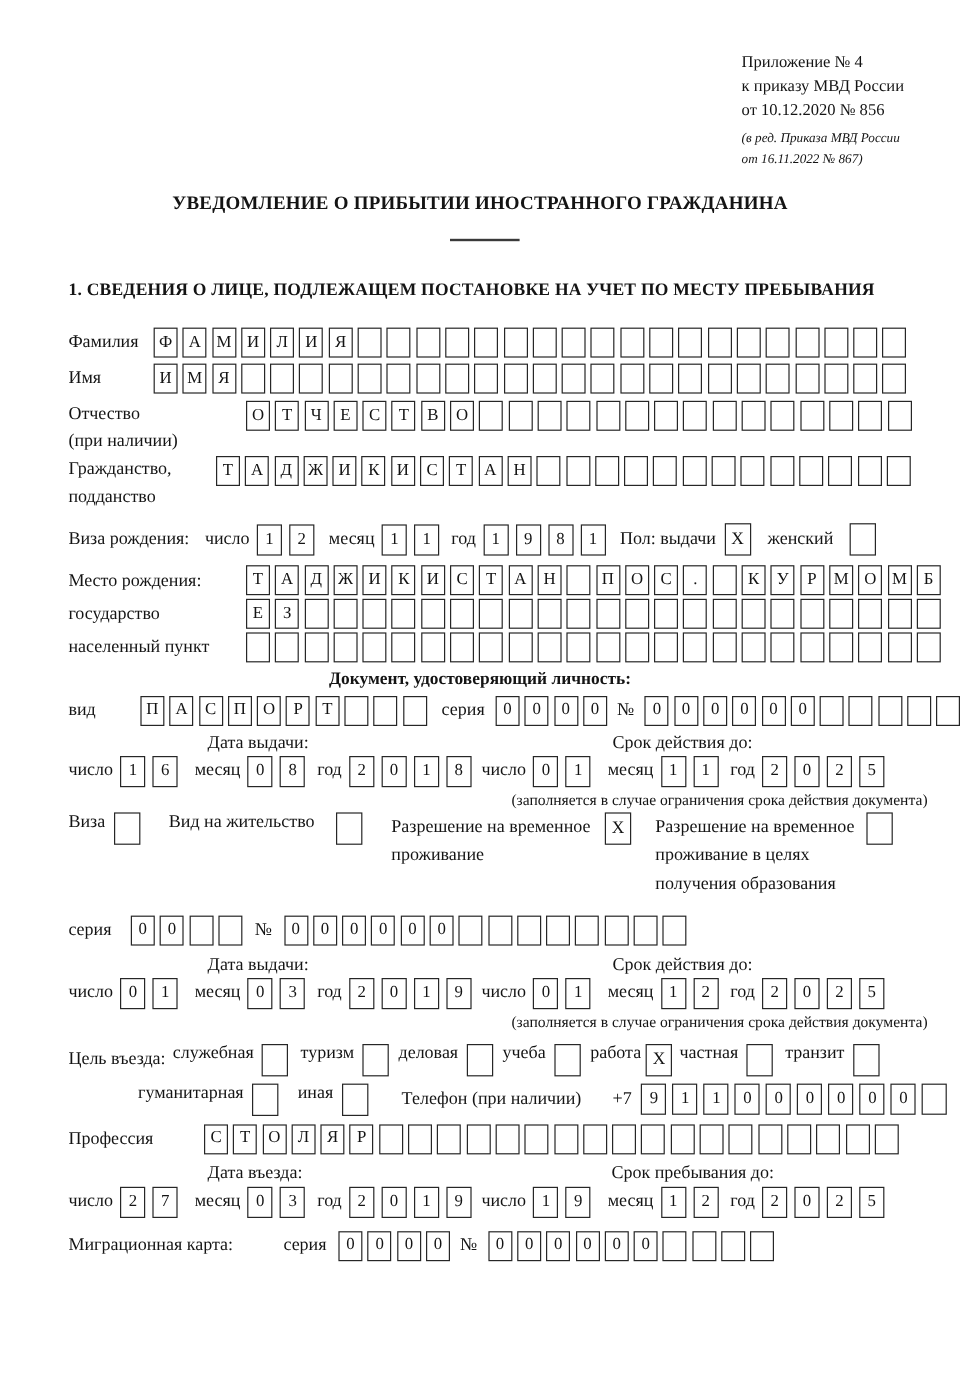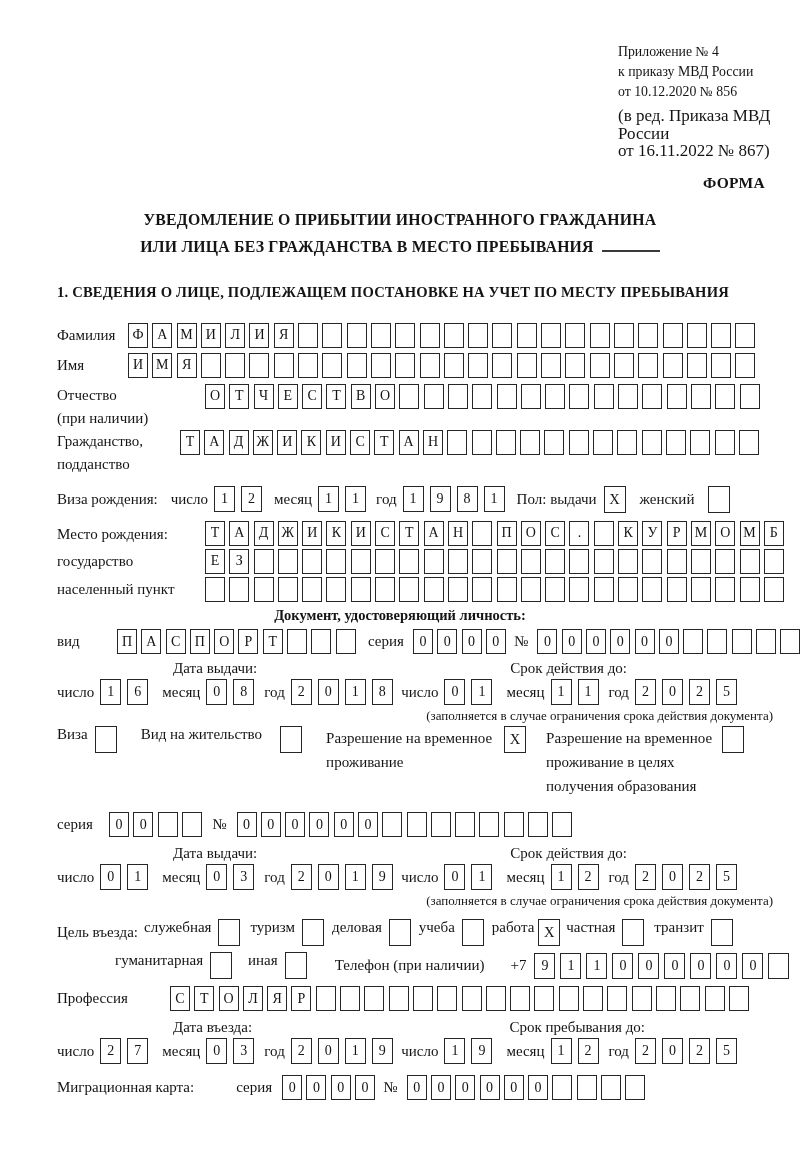--- a/index.html
+++ b/index.html
@@ -4,21 +4,21 @@
 <style>
   * { box-sizing: border-box; }
   html,body { margin:0; padding:0; background:#888; }
   .page {
     width:800px; height:1163px; margin:0 auto; background:#fff;
     font-family:"Liberation Serif","DejaVu Serif",serif; color:#141414;
     font-size:15px; padding:42px 15px 16px 57px; overflow:hidden; position:relative;
   }
   
   .appendix { margin-left:561px; font-size:13.8px; line-height:20px; }
-  .appendix .amend { font-size:17px; line-height:17.5px; }
+  .appendix .amend { font-size:11px; line-height:17.5px;font-style:italic; }
   .appendix .amend-first { margin-top:5px; }
   .forma { font-weight:700; text-align:right; padding-right:20px; margin-top:14px; font-size:15.5px; letter-spacing:.3px; }
   .title { text-align:center; font-weight:700; font-size:15.8px; line-height:27px; margin-top:14px; margin-right:42px; letter-spacing:.2px; }
   .title .blank { display:inline-block; width:58px; height:14px; border-bottom:2.4px solid #3a3a3a; margin-left:8px; }
   .sec { font-weight:700; font-size:14.6px; margin-top:24px; letter-spacing:.2px; }
   
   .row { display:flex; align-items:center; }
   .row.top { align-items:flex-start; }
   .lblcol { display:flex; flex-direction:column; flex:none; }
   .boxes { display:flex; flex:none; }
@@ -47,25 +47,24 @@
 <div class="page">
 
   <div class="appendix">
     <div>Приложение № 4</div>
     <div>к приказу МВД России</div>
     <div>от 10.12.2020 № 856</div>
     <div class="amend amend-first">(в ред. Приказа МВД России</div>
     <div class="amend">от 16.11.2022 № 867)</div>
   </div>
 
-  <div class="forma">ФОРМА</div>
 
   <div class="title">
     <div>УВЕДОМЛЕНИЕ О ПРИБЫТИИ ИНОСТРАННОГО ГРАЖДАНИНА</div>
-    <div><span>ИЛИ ЛИЦА БЕЗ ГРАЖДАНСТВА В МЕСТО ПРЕБЫВАНИЯ</span><span class="blank"></span></div>
+    <div><span class="blank"></span></div>
   </div>
 
   <div class="sec">1. СВЕДЕНИЯ О ЛИЦЕ, ПОДЛЕЖАЩЕМ ПОСТАНОВКЕ НА УЧЕТ ПО МЕСТУ ПРЕБЫВАНИЯ</div>
 
   <div class="row" style="margin-top:22px">
     <span style="width:71px; flex:none">Фамилия</span>
     <span class="boxes">
         <span class="box">Ф</span>
         <span class="box">А</span>
         <span class="box">М</span>

